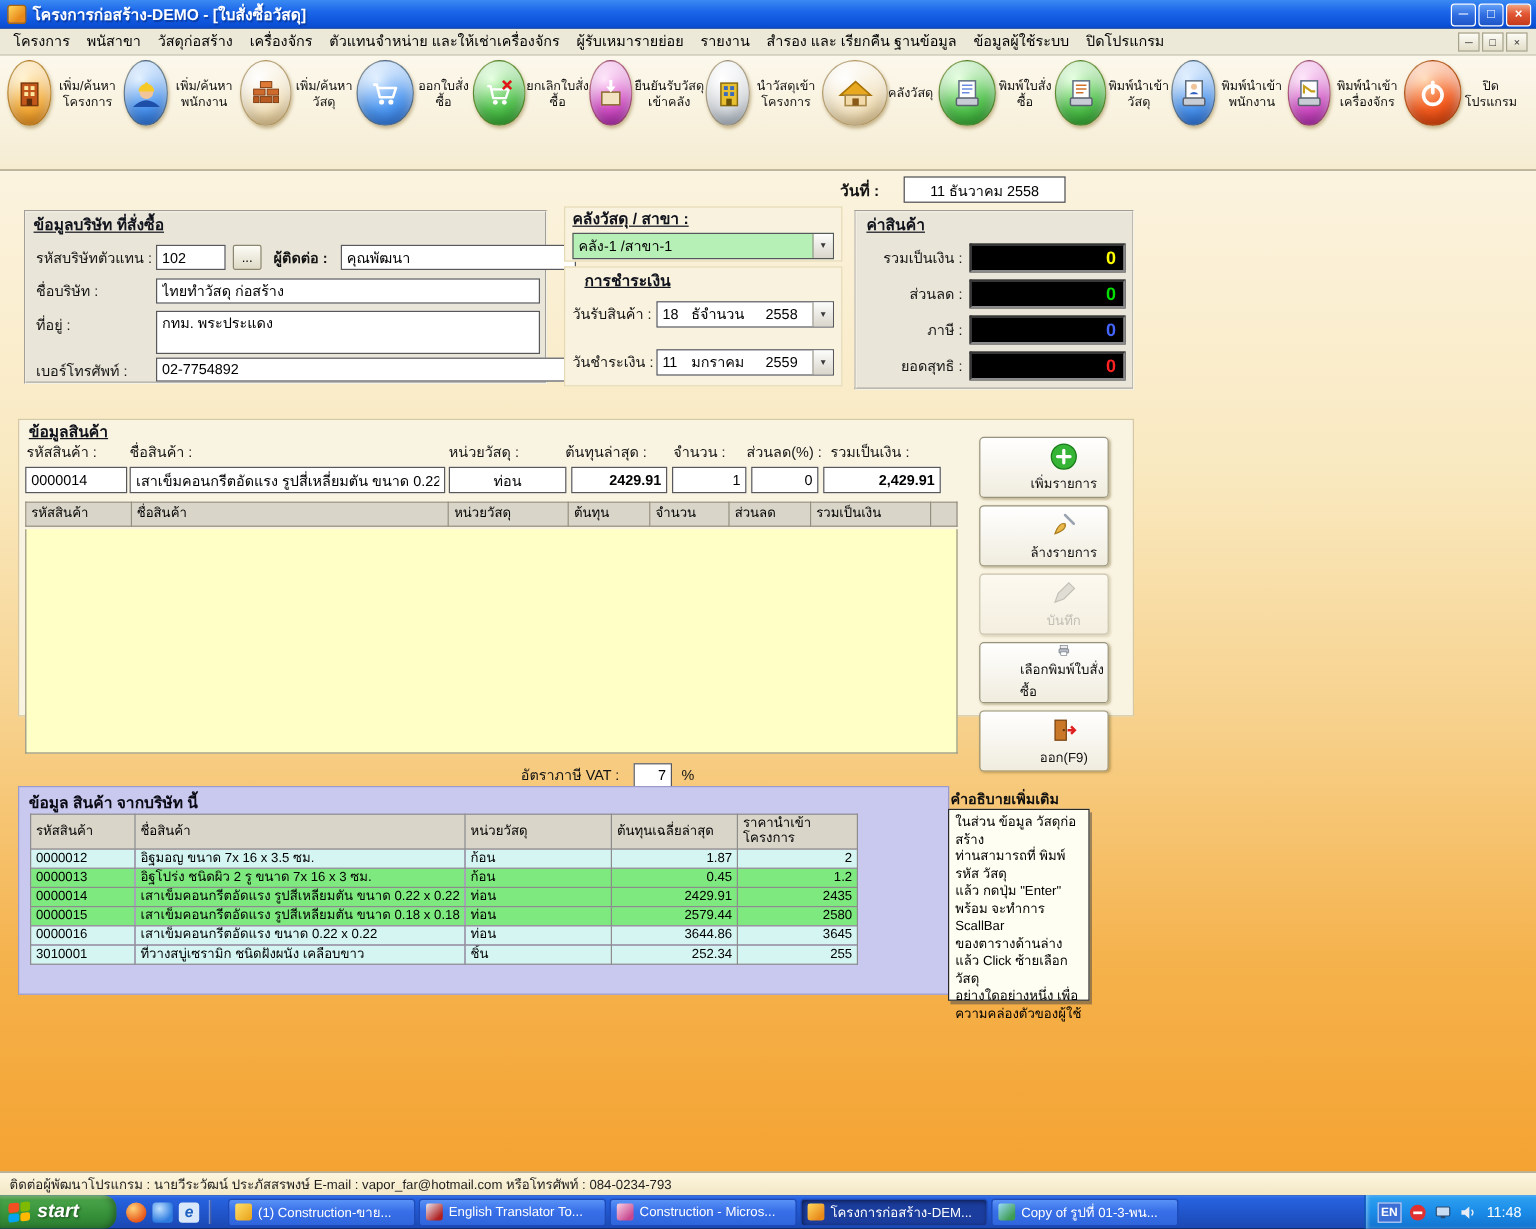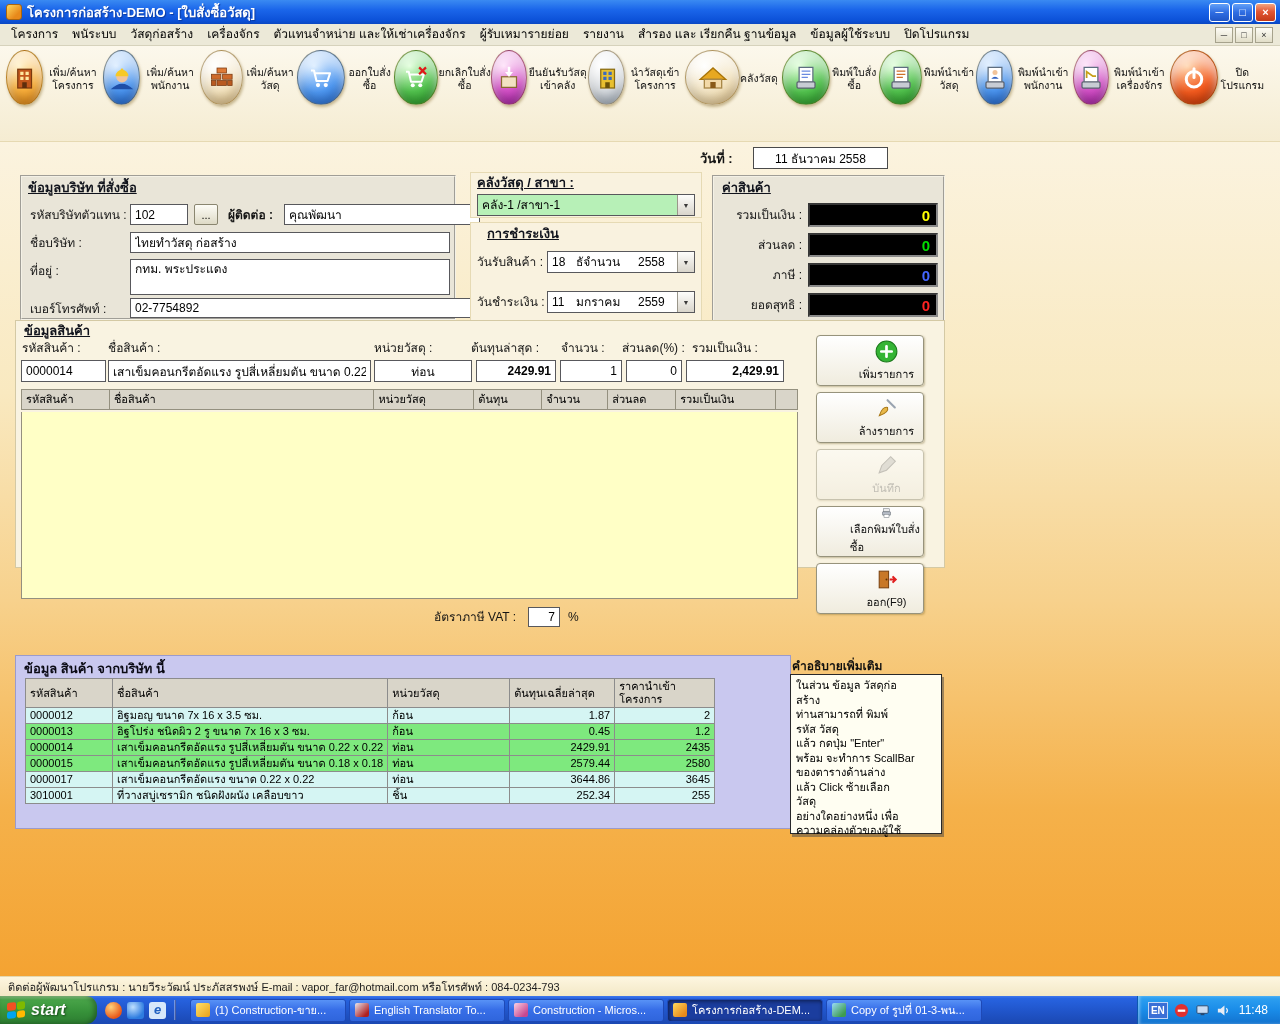--- a/index.html
+++ b/index.html
@@ -141,21 +141,21 @@
     <div class="title">โครงการก่อสร้าง-DEMO - [ใบสั่งซื้อวัสดุ]</div>
     <div class="tb-btns">
       <div class="tb-btn">─</div>
       <div class="tb-btn">□</div>
       <div class="tb-btn close">×</div>
     </div>
   </div>
 
   <div class="menubar">
     <div class="menu-item">โครงการ</div>
-    <div class="menu-item">พนัระบบ</div>
+    <div class="menu-item">พนัสาขา</div>
     <div class="menu-item">วัสดุก่อสร้าง</div>
     <div class="menu-item">เครื่องจักร</div>
     <div class="menu-item">ตัวแทนจำหน่าย และให้เช่าเครื่องจักร</div>
     <div class="menu-item">ผู้รับเหมารายย่อย</div>
     <div class="menu-item">รายงาน</div>
     <div class="menu-item">สำรอง และ เรียกคืน ฐานข้อมูล</div>
     <div class="menu-item">ข้อมูลผู้ใช้ระบบ</div>
     <div class="menu-item">ปิดโปรแกรม</div>
     <div class="mdi">
       <div class="mdi-btn">─</div>
@@ -375,21 +375,21 @@
       <div class="lbl abs" style="left:2px;top:90px;width:86px;text-align:right;">ภาษี :</div>
       <div class="money-box" style="left:94px;top:86px;">
           <span style="color:#4466FF">0</span>
         </div>
       <div class="lbl abs" style="left:2px;top:120px;width:86px;text-align:right;">ยอดสุทธิ :</div>
       <div class="money-box" style="left:94px;top:116px;">
           <span style="color:#FF2222">0</span>
         </div>
     </div>
 
-    <div class="abs" style="left:15px;top:178px;width:930px;height:248px;background:#F9F3E1;border:1px solid #D4C9A4;">
+    <div class="abs" style="left:15px;top:207px;width:930px;height:248px;background:#F9F3E1;border:1px solid #D4C9A4;">
       <div class="sec-title abs" style="left:8px;top:1px;">ข้อมูลสินค้า</div>
 
       <div class="lbl abs" style="left:6px;top:19px;">รหัสสินค้า :</div>
       <div class="lbl abs" style="left:92px;top:19px;">ชื่อสินค้า :</div>
       <div class="lbl abs" style="left:358px;top:19px;">หน่วยวัสดุ :</div>
       <div class="lbl abs" style="left:455px;top:19px;">ต้นทุนล่าสุด :</div>
       <div class="lbl abs" style="left:545px;top:19px;">จำนวน :</div>
       <div class="lbl abs" style="left:606px;top:19px;">ส่วนลด(%) :</div>
       <div class="lbl abs" style="left:676px;top:19px;">รวมเป็นเงิน :</div>
 
@@ -492,39 +492,39 @@
           <td class="num">2435</td>
         </tr>
         <tr data-state="true">
           <td>0000015</td>
           <td>เสาเข็มคอนกรีตอัดแรง รูปสี่เหลี่ยมตัน ขนาด 0.18 x 0.18</td>
           <td>ท่อน</td>
           <td class="num">2579.44</td>
           <td class="num">2580</td>
         </tr>
         <tr data-state="false">
-          <td>0000017</td>
+          <td>0000016</td>
           <td>เสาเข็มคอนกรีตอัดแรง ขนาด 0.22 x 0.22</td>
           <td>ท่อน</td>
           <td class="num">3644.86</td>
           <td class="num">3645</td>
         </tr>
         <tr data-state="false">
           <td>3010001</td>
           <td>ที่วางสบู่เซรามิก ชนิดฝังผนัง เคลือบขาว</td>
           <td>ชิ้น</td>
           <td class="num">252.34</td>
           <td class="num">255</td>
         </tr>
       </tbody>
         </table>
     </div>
 
     <div class="abs" style="left:792px;top:514px;font-size:12px;font-weight:bold;color:#101010;">คำอธิบายเพิ่มเติม</div>
-    <div class="help-box" style="left:790px;top:532px;width:152px;height:160px;">
+    <div class="help-box" style="left:790px;top:532px;width:118px;height:160px;">
       <div>ในส่วน ข้อมูล วัสดุก่อ</div>
       <div>สร้าง</div>
       <div>ท่านสามารถที่ พิมพ์</div>
       <div>รหัส วัสดุ</div>
       <div>แล้ว กดปุ่ม "Enter"</div>
       <div>พร้อม จะทำการ ScallBar</div>
       <div>ของตารางด้านล่าง</div>
       <div>แล้ว Click ซ้ายเลือก</div>
       <div>วัสดุ</div>
       <div>อย่างใดอย่างหนึ่ง เพื่อ</div>

